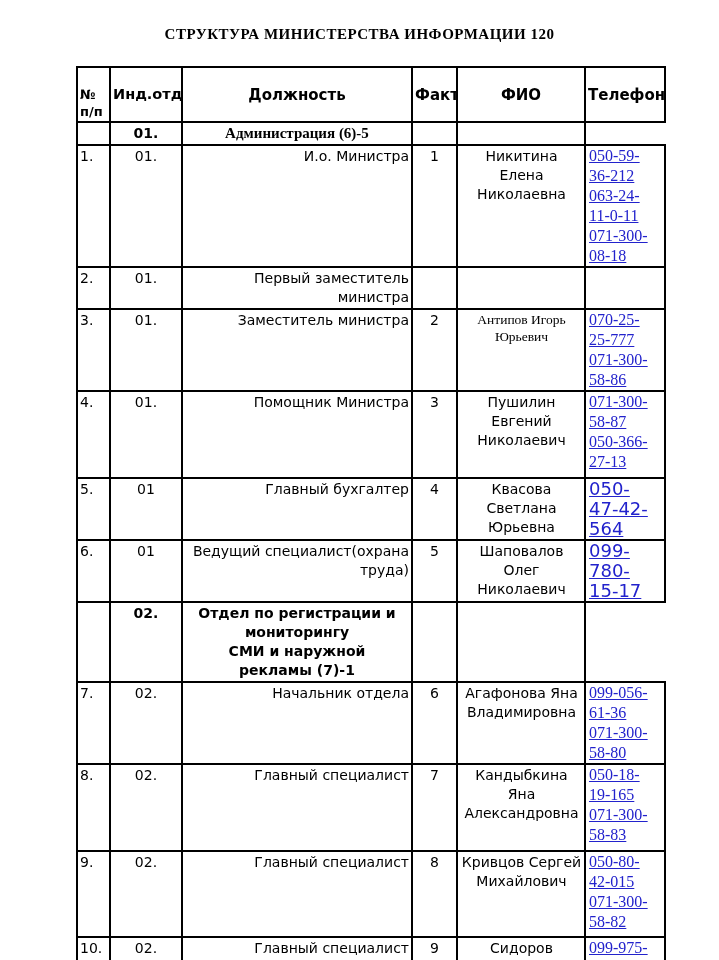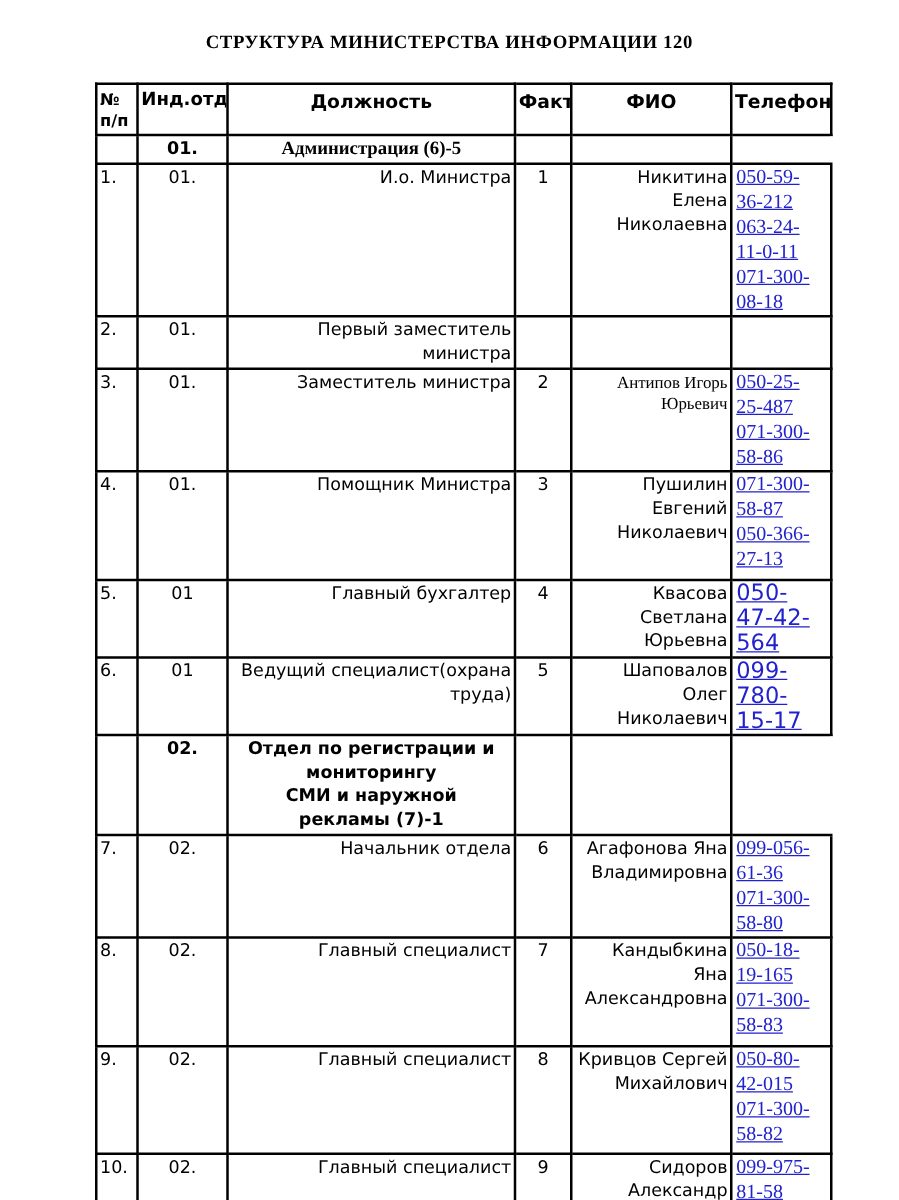--- a/index.html
+++ b/index.html
@@ -29,32 +29,32 @@
     border: 2px solid #000000;
     vertical-align: top;
     padding: 1px 2px;
     overflow: hidden;
   }
   thead th {
     font-size: 15px;
     font-weight: bold;
     text-align: center;
     height: 26px;
-    padding-top: 4px;
+    padding-top: 18px;
     white-space: nowrap;
   }
   th.h-num { font-size: 13px; text-align: left; padding-left: 2px; white-space: normal; line-height: 17px; }
   th.h-index { font-size: 14.5px; }
 
   td { font-size: 14px; line-height: 19px; }
   td.c-num   { text-align: left; padding-left: 2px; }
   td.c-index { text-align: center; }
   td.c-pos   { text-align: right; padding-left: 3px; white-space: pre-line; }
   td.c-fact  { text-align: center; }
-  td.c-name  { text-align: right; padding-left: 3px; white-space: pre-line; }
+  td.c-name  { text-align: center; padding-left: 3px; white-space: pre-line; }
   td.c-name.serif {
     font-family: "Liberation Serif", serif;
     font-size: 13.5px;
     line-height: 17px;
   }
   td.c-label {
     text-align: center;
     white-space: pre-line;
     font-weight: bold;
   }
@@ -148,21 +148,21 @@
         <td class="c-phone"></td>
       </tr>
       <tr>
         <td class="c-num">3.</td>
         <td class="c-index">01.</td>
         <td class="c-pos">Заместитель министра</td>
         <td class="c-fact">2</td>
         <td class="c-name serif">Антипов Игорь
 Юрьевич</td>
         <td class="c-phone">
-          <a class="phone-link">050-25-25-487</a>
+          <a class="phone-link">070-25-25-777</a>
           <a class="phone-link">071-300-58-86</a>
         </td>
       </tr>
       <tr>
         <td class="c-num">4.</td>
         <td class="c-index">01.</td>
         <td class="c-pos">Помощник Министра</td>
         <td class="c-fact">3</td>
         <td class="c-name">Пушилин
 Евгений

